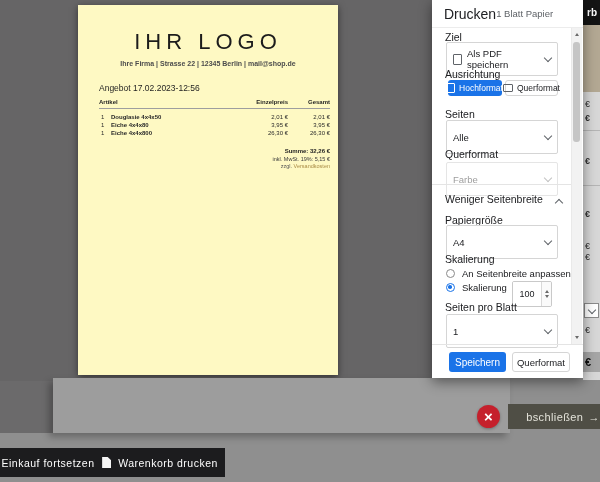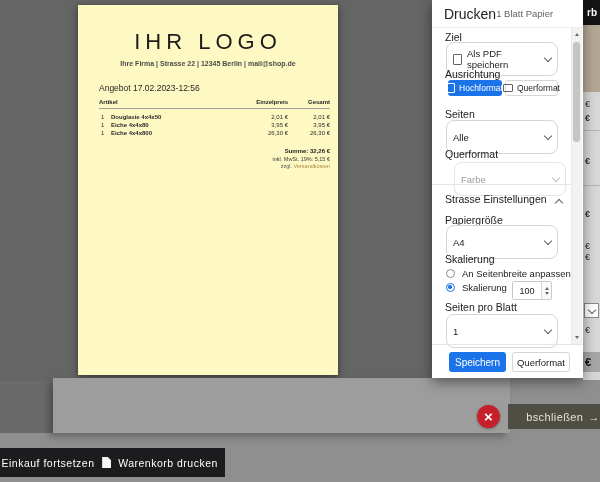--- a/index.html
+++ b/index.html
@@ -42,39 +42,39 @@
   .strip-line{left:583px;width:17px;height:0;border-top:1px solid #b5b5b5;}
   .strip-dd{left:584px;top:303px;width:15px;height:15px;background:#fff;border:1px solid #8a8a8a;box-sizing:border-box;display:flex;align-items:center;justify-content:center;}
   .strip-total{left:583px;top:352px;width:17px;height:20px;background:#a6a6a6;color:#101010;font-weight:700;font-size:11px;display:flex;align-items:center;justify-content:flex-start;padding-left:2px;box-sizing:border-box;}
 
   
   .dialog{left:432px;top:0;width:151px;height:378px;background:#fff;box-shadow:0 4px 12px rgba(0,0,0,.45);}
   .dlg-header{left:0;top:0;width:151px;height:28px;border-bottom:1px solid #ececec;display:flex;align-items:center;padding:0 12px;box-sizing:border-box;}
   .dlg-title{font-size:14px;color:#202124;}
   .dlg-count{font-size:9.5px;color:#5f6368;}
   .lbl{left:13px;font-size:10.5px;color:#202124;}
-  .ctrl{left:14px;width:112px;height:16px;border:1px solid #d5d5d5;border-radius:8px;box-sizing:border-box;display:flex;align-items:center;gap:5px;padding:16px 6px;font-size:9.5px;color:#202124;background:#fff;}
+  .ctrl{left:14px;width:112px;height:16px;border:1px solid #d5d5d5;border-radius:2px;box-sizing:border-box;display:flex;align-items:center;gap:5px;padding:16px 6px;font-size:9.5px;color:#202124;background:#fff;}
   .ctrl .grow{flex:1;}
   .ctrl.disabled{border-color:#e5e5e5;color:#9e9e9e;}
   .chev{width:5px;height:5px;border-right:1.3px solid #5f6368;border-bottom:1.3px solid #5f6368;transform:rotate(45deg);margin-top:-2px;flex:none;}
   .chev.lt{border-color:#c2c2c2;}
   .chev.up{transform:rotate(-135deg);margin-top:2px;}
   .pdf-ic{width:7px;height:9px;border:1px solid #5f6368;border-radius:1px;flex:none;}
   .orient{height:16px;border-radius:3px;box-sizing:border-box;display:flex;align-items:center;justify-content:center;gap:4px;font-size:8.5px;}
   .orient.sel{left:16px;top:80px;width:54px;background:#1a73e8;color:#fff;}
   .orient.unsel{left:73px;top:80px;width:53px;background:#fff;border:1px solid #d5d5d5;color:#202124;text-align:right;}
   .pg-port{width:6px;height:8px;border:1px solid #fff;border-radius:1px;flex:none;}
   .pg-land{width:8px;height:6px;border:1px solid #5f6368;border-radius:1px;flex:none;}
   .divider{left:0;width:139px;height:0;border-top:1px solid #e4e4e4;}
   .radio{width:9px;height:9px;border-radius:50%;box-sizing:border-box;flex:none;}
   .radio.off{border:1.5px solid #8a8a8a;background:#fff;}
   .radio.on{border:1.5px solid #1a73e8;background:#fff;position:relative;}
   .radio.on::after{content:"";position:absolute;left:1.2px;top:1.2px;width:3.6px;height:3.6px;border-radius:50%;background:#1a73e8;}
   .radio-row{display:flex;align-items:center;gap:7px;font-size:9.5px;color:#202124;}
-  .scale-input{left:80px;top:281px;width:40px;height:19px;border:1px solid #c9c9c9;border-radius:2px;box-sizing:border-box;display:flex;align-items:stretch;overflow:hidden;background:#fff;}
+  .scale-input{left:80px;top:281px;width:40px;height:26px;border:1px solid #c9c9c9;border-radius:2px;box-sizing:border-box;display:flex;align-items:stretch;overflow:hidden;background:#fff;}
   .scale-input input{width:28px;border:0;outline:0;font-size:9px;text-align:center;padding:0;font-family:"Liberation Sans",sans-serif;color:#202124;}
   .spin{width:10px;border-left:1px solid #d9d9d9;display:flex;flex-direction:column;align-items:center;justify-content:center;gap:2px;background:#fafafa;}
   .tri-up{width:0;height:0;border-left:2.5px solid transparent;border-right:2.5px solid transparent;border-bottom:3px solid #6a6a6a;}
   .tri-dn{width:0;height:0;border-left:2.5px solid transparent;border-right:2.5px solid transparent;border-top:3px solid #6a6a6a;}
   .sbar{left:139px;top:28px;width:11px;height:317px;background:#f2f2f2;border-left:1px solid #e9e9e9;box-sizing:border-box;}
   .sbar-arrow{left:141px;width:7px;height:7px;display:flex;align-items:center;justify-content:center;}
   .sthumb{left:141px;top:42px;width:7px;height:100px;background:#c5c5c5;border-radius:3px;}
   .btn-save{left:17px;top:352px;width:57px;height:20px;background:#1a73e8;color:#fff;border-radius:3px;display:flex;align-items:center;justify-content:center;font-size:10px;}
   .btn-cancel{left:80px;top:352px;width:58px;height:20px;background:#fff;border:1px solid #d5d5d5;color:#202124;border-radius:3px;box-sizing:border-box;display:flex;align-items:center;justify-content:center;font-size:9.5px;}
 </style>
@@ -178,28 +178,28 @@
       <span>Querformat</span>
     </div>
 
     <div class="abs lbl" style="top:108px;">Seiten</div>
     <div class="abs ctrl" style="top:120px;">
       <span class="grow">Alle</span>
       <span class="chev"></span>
     </div>
 
     <div class="abs lbl" style="top:148px;">Querformat</div>
-    <div class="abs ctrl disabled" style="top:162px;margin-left:8px;">
+    <div class="abs ctrl disabled" style="top:162px;">
       <span class="grow">Farbe</span>
       <span class="chev lt"></span>
     </div>
 
     <div class="abs divider" style="top:184px;"></div>
 
-    <div class="abs lbl" style="top:193px;">Strasse Einstellungen</div>
+    <div class="abs lbl" style="top:193px;">Weniger Seitenbreite</div>
     <span class="abs chev up" style="left:124px;top:198px;"></span>
 
     <div class="abs lbl" style="top:214px;">Papiergröße</div>
     <div class="abs ctrl" style="top:225px;">
       <span class="grow">A4</span>
       <span class="chev"></span>
     </div>
 
     <div class="abs lbl" style="top:253px;">Skalierung</div>
     <div class="abs radio-row" style="left:14px;top:268px;">

